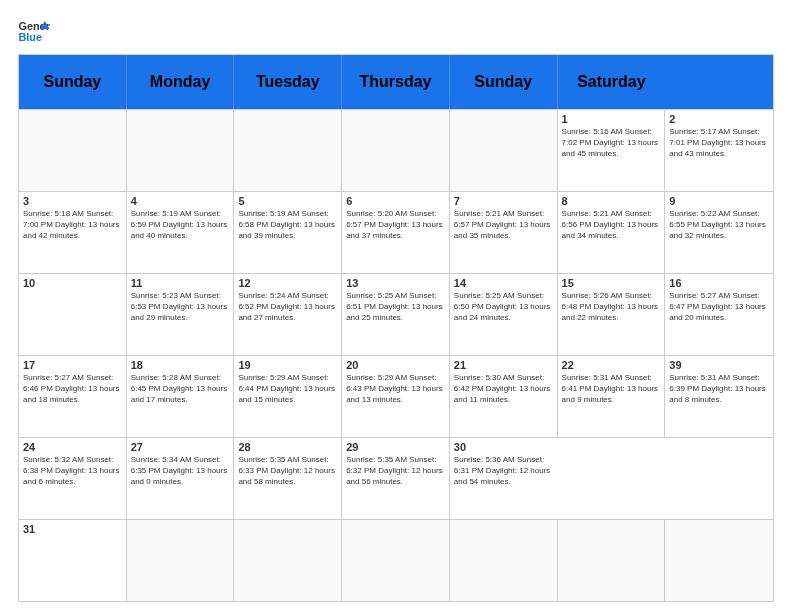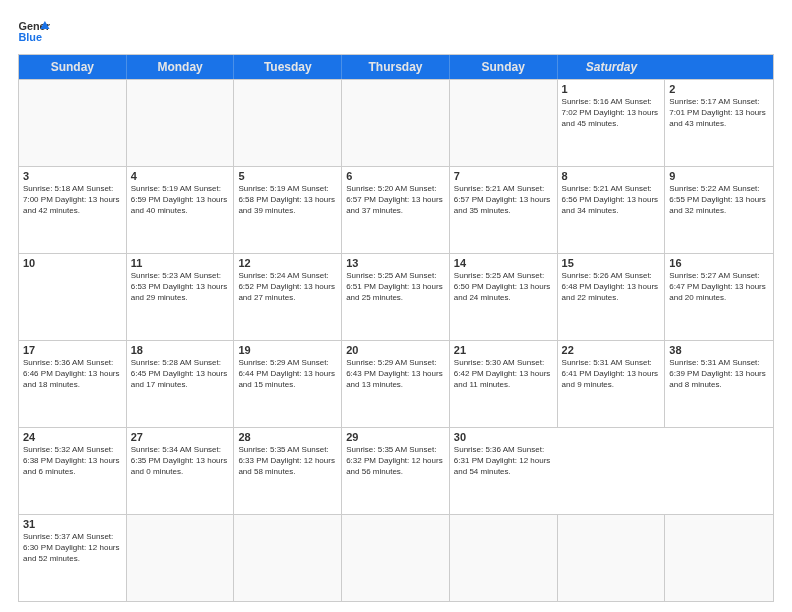--- a/index.html
+++ b/index.html
@@ -51,28 +51,28 @@
       display: flex;
       flex-direction: column;
       border: 1px solid #ccc;
     }
     .cal-header {
       display: grid;
       grid-template-columns: repeat(7, 1fr);
       background: #1a73e8;
     }
     .cal-header-cell {
-      color: #e5e5e5;
-      font-size: 12px;
+      color: #000000;
+      font-size: 16px;
       font-weight: bold;
-      padding: 5px 4px;
+      padding: 18px 4px;
       text-align: center;
       border-right: 1px solid #4a90e8;
     }
-    .cal-header-cell:last-child { border-right: none; font-style: italic; }
+    .cal-header-cell:last-child { border-right: none; }
     .cal-body {
       flex: 1;
       display: flex;
       flex-direction: column;
     }
     .cal-row {
       display: grid;
       grid-template-columns: repeat(7, 1fr);
       flex: 1;
       border-top: 1px solid #ccc;
@@ -228,21 +228,21 @@
           <div class="cal-cell">
             <span class="day-num">16</span>
             <div class="day-info">Sunrise: 5:27 AM
 Sunset: 6:47 PM
 Daylight: 13 hours and 20 minutes.</div>
           </div>
         </div>
         <div class="cal-row">
           <div class="cal-cell">
             <span class="day-num">17</span>
-            <div class="day-info">Sunrise: 5:36 AM
+            <div class="day-info">Sunrise: 5:27 AM
 Sunset: 6:46 PM
 Daylight: 13 hours and 18 minutes.</div>
           </div>
           <div class="cal-cell">
             <span class="day-num">18</span>
             <div class="day-info">Sunrise: 5:28 AM
 Sunset: 6:45 PM
 Daylight: 13 hours and 17 minutes.</div>
           </div>
           <div class="cal-cell">
@@ -263,21 +263,21 @@
 Sunset: 6:42 PM
 Daylight: 13 hours and 11 minutes.</div>
           </div>
           <div class="cal-cell">
             <span class="day-num">22</span>
             <div class="day-info">Sunrise: 5:31 AM
 Sunset: 6:41 PM
 Daylight: 13 hours and 9 minutes.</div>
           </div>
           <div class="cal-cell">
-            <span class="day-num">38</span>
+            <span class="day-num">39</span>
             <div class="day-info">Sunrise: 5:31 AM
 Sunset: 6:39 PM
 Daylight: 13 hours and 8 minutes.</div>
           </div>
         </div>
         <div class="cal-row">
           <div class="cal-cell">
             <span class="day-num">24</span>
             <div class="day-info">Sunrise: 5:32 AM
 Sunset: 6:38 PM
@@ -304,23 +304,20 @@
           <div class="cal-cell">
             <span class="day-num">30</span>
             <div class="day-info">Sunrise: 5:36 AM
 Sunset: 6:31 PM
 Daylight: 12 hours and 54 minutes.</div>
           </div>
         </div>
         <div class="cal-row">
           <div class="cal-cell">
             <span class="day-num">31</span>
-            <div class="day-info">Sunrise: 5:37 AM
-Sunset: 6:30 PM
-Daylight: 12 hours and 52 minutes.</div>
           </div>
           <div class="cal-cell empty"></div>
           <div class="cal-cell empty"></div>
           <div class="cal-cell empty"></div>
           <div class="cal-cell empty"></div>
           <div class="cal-cell empty"></div>
           <div class="cal-cell empty"></div>
         </div>
       </div>
   </div>

